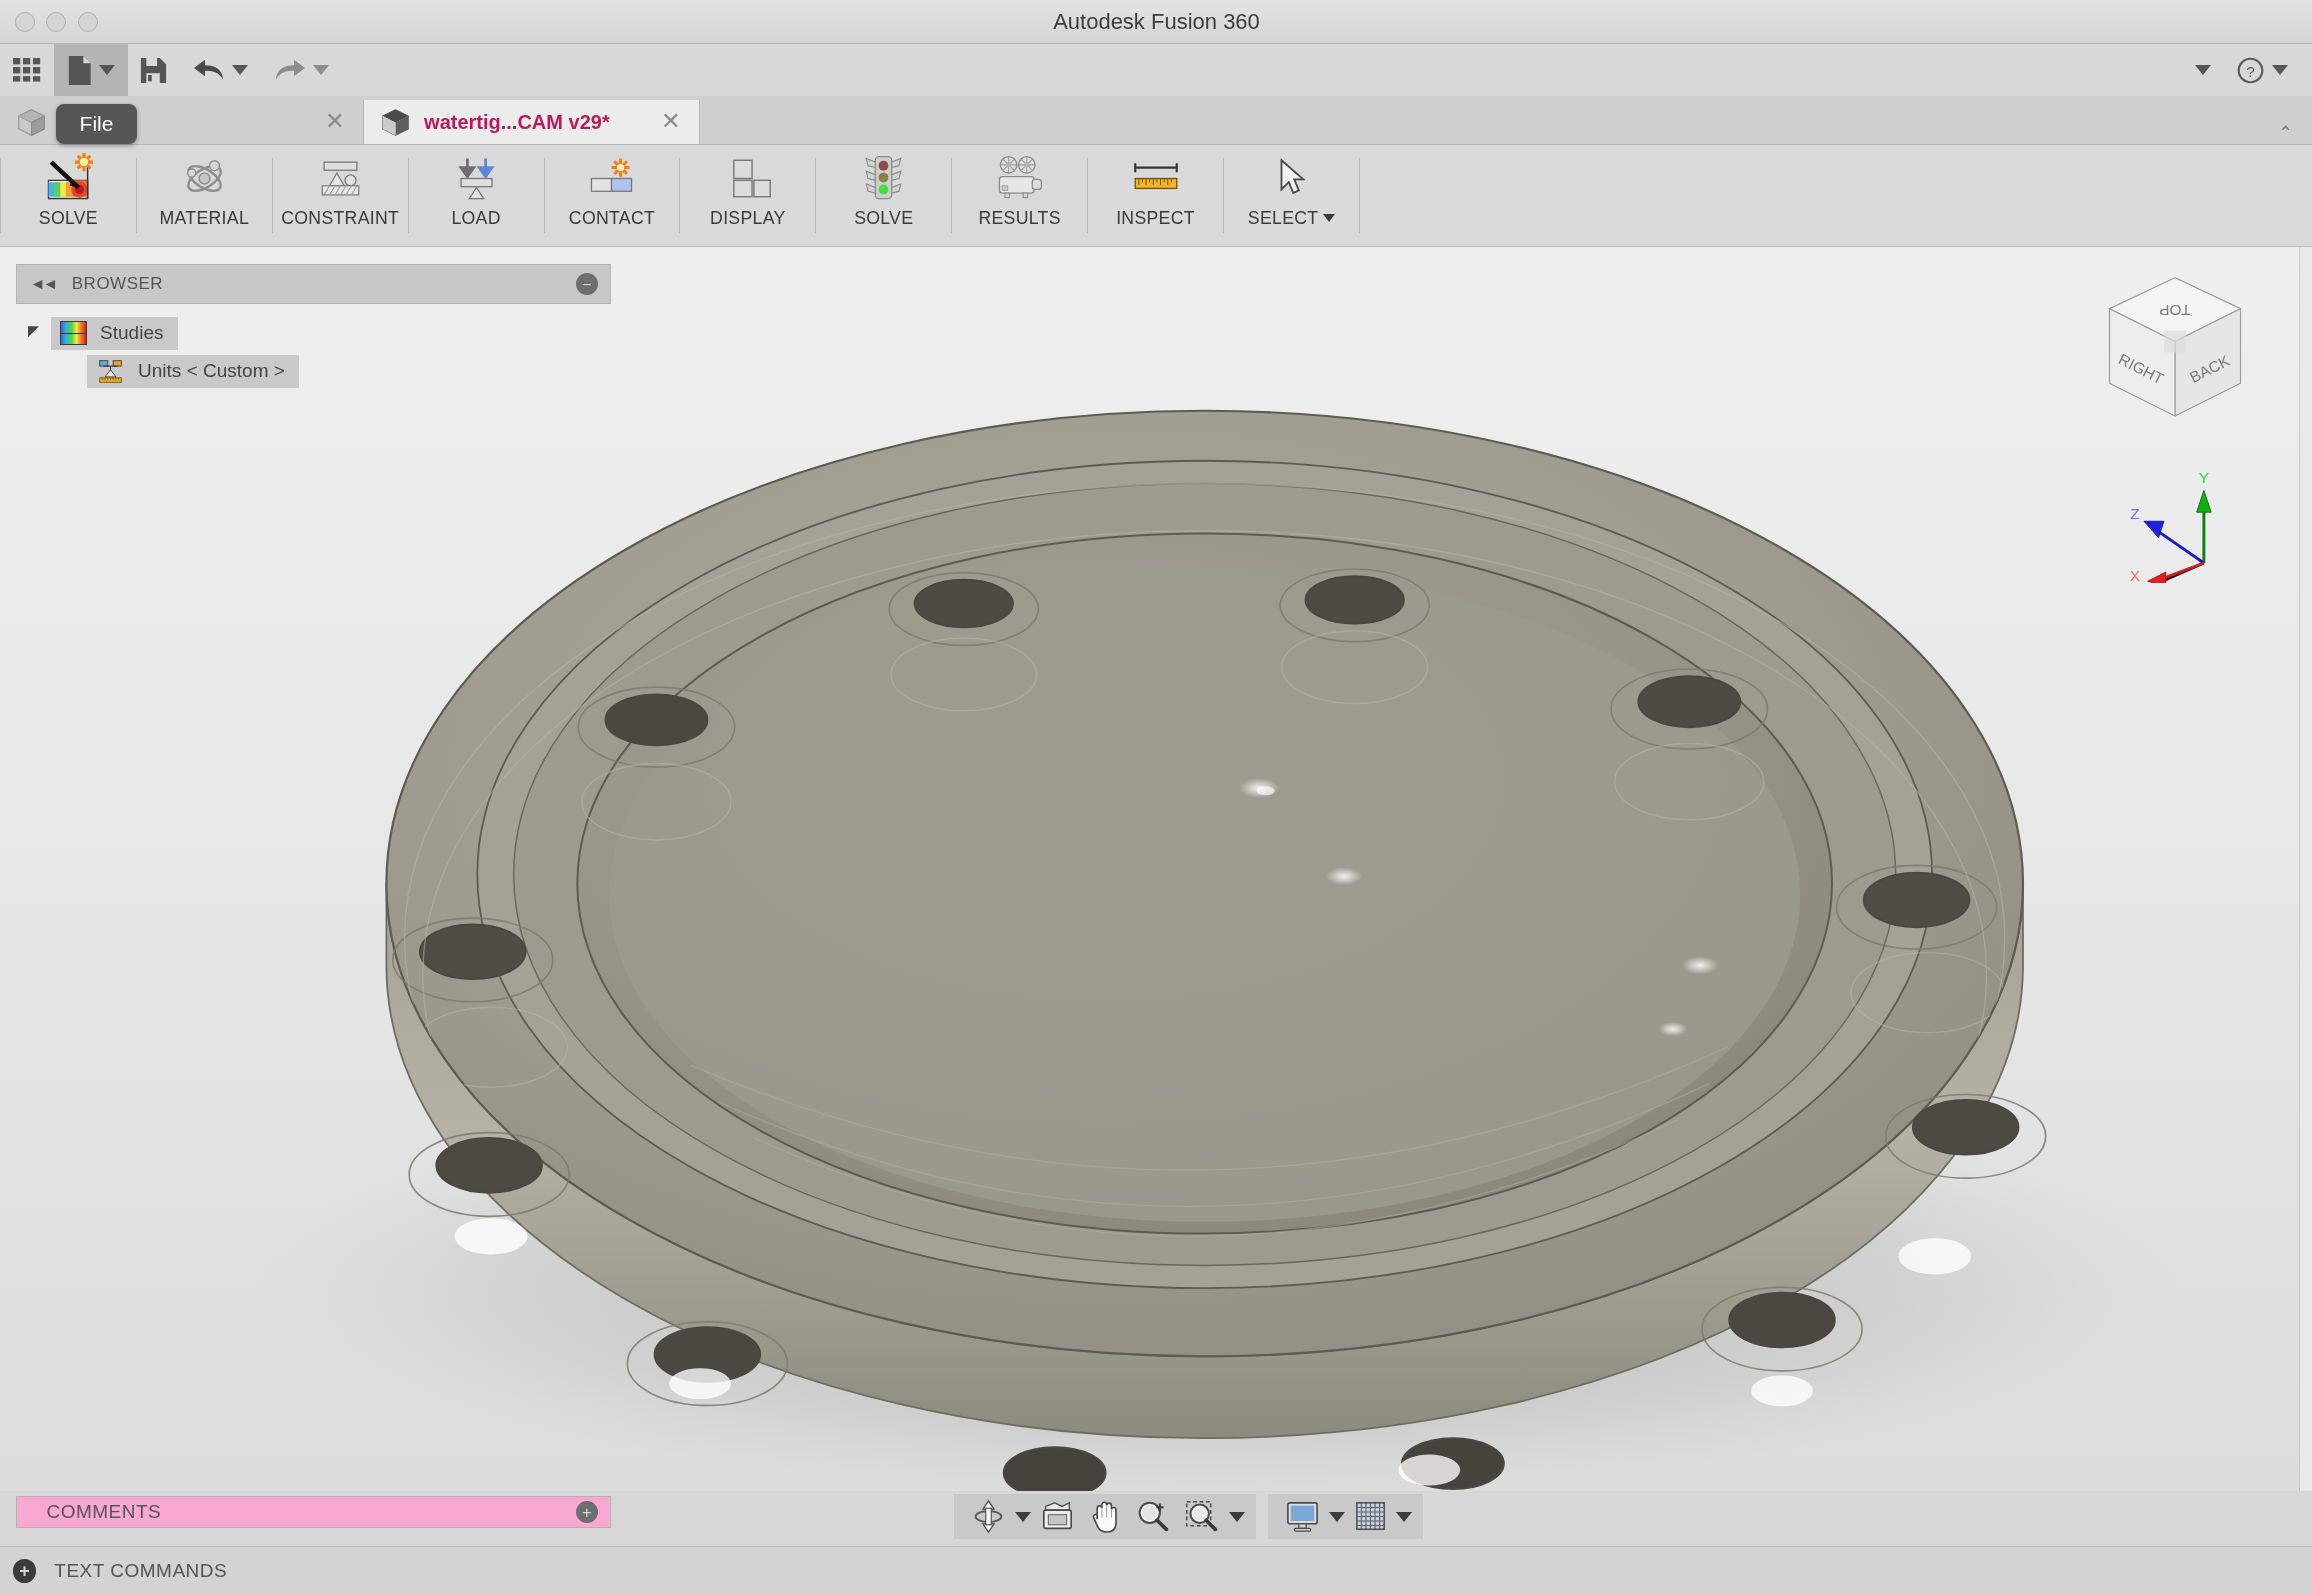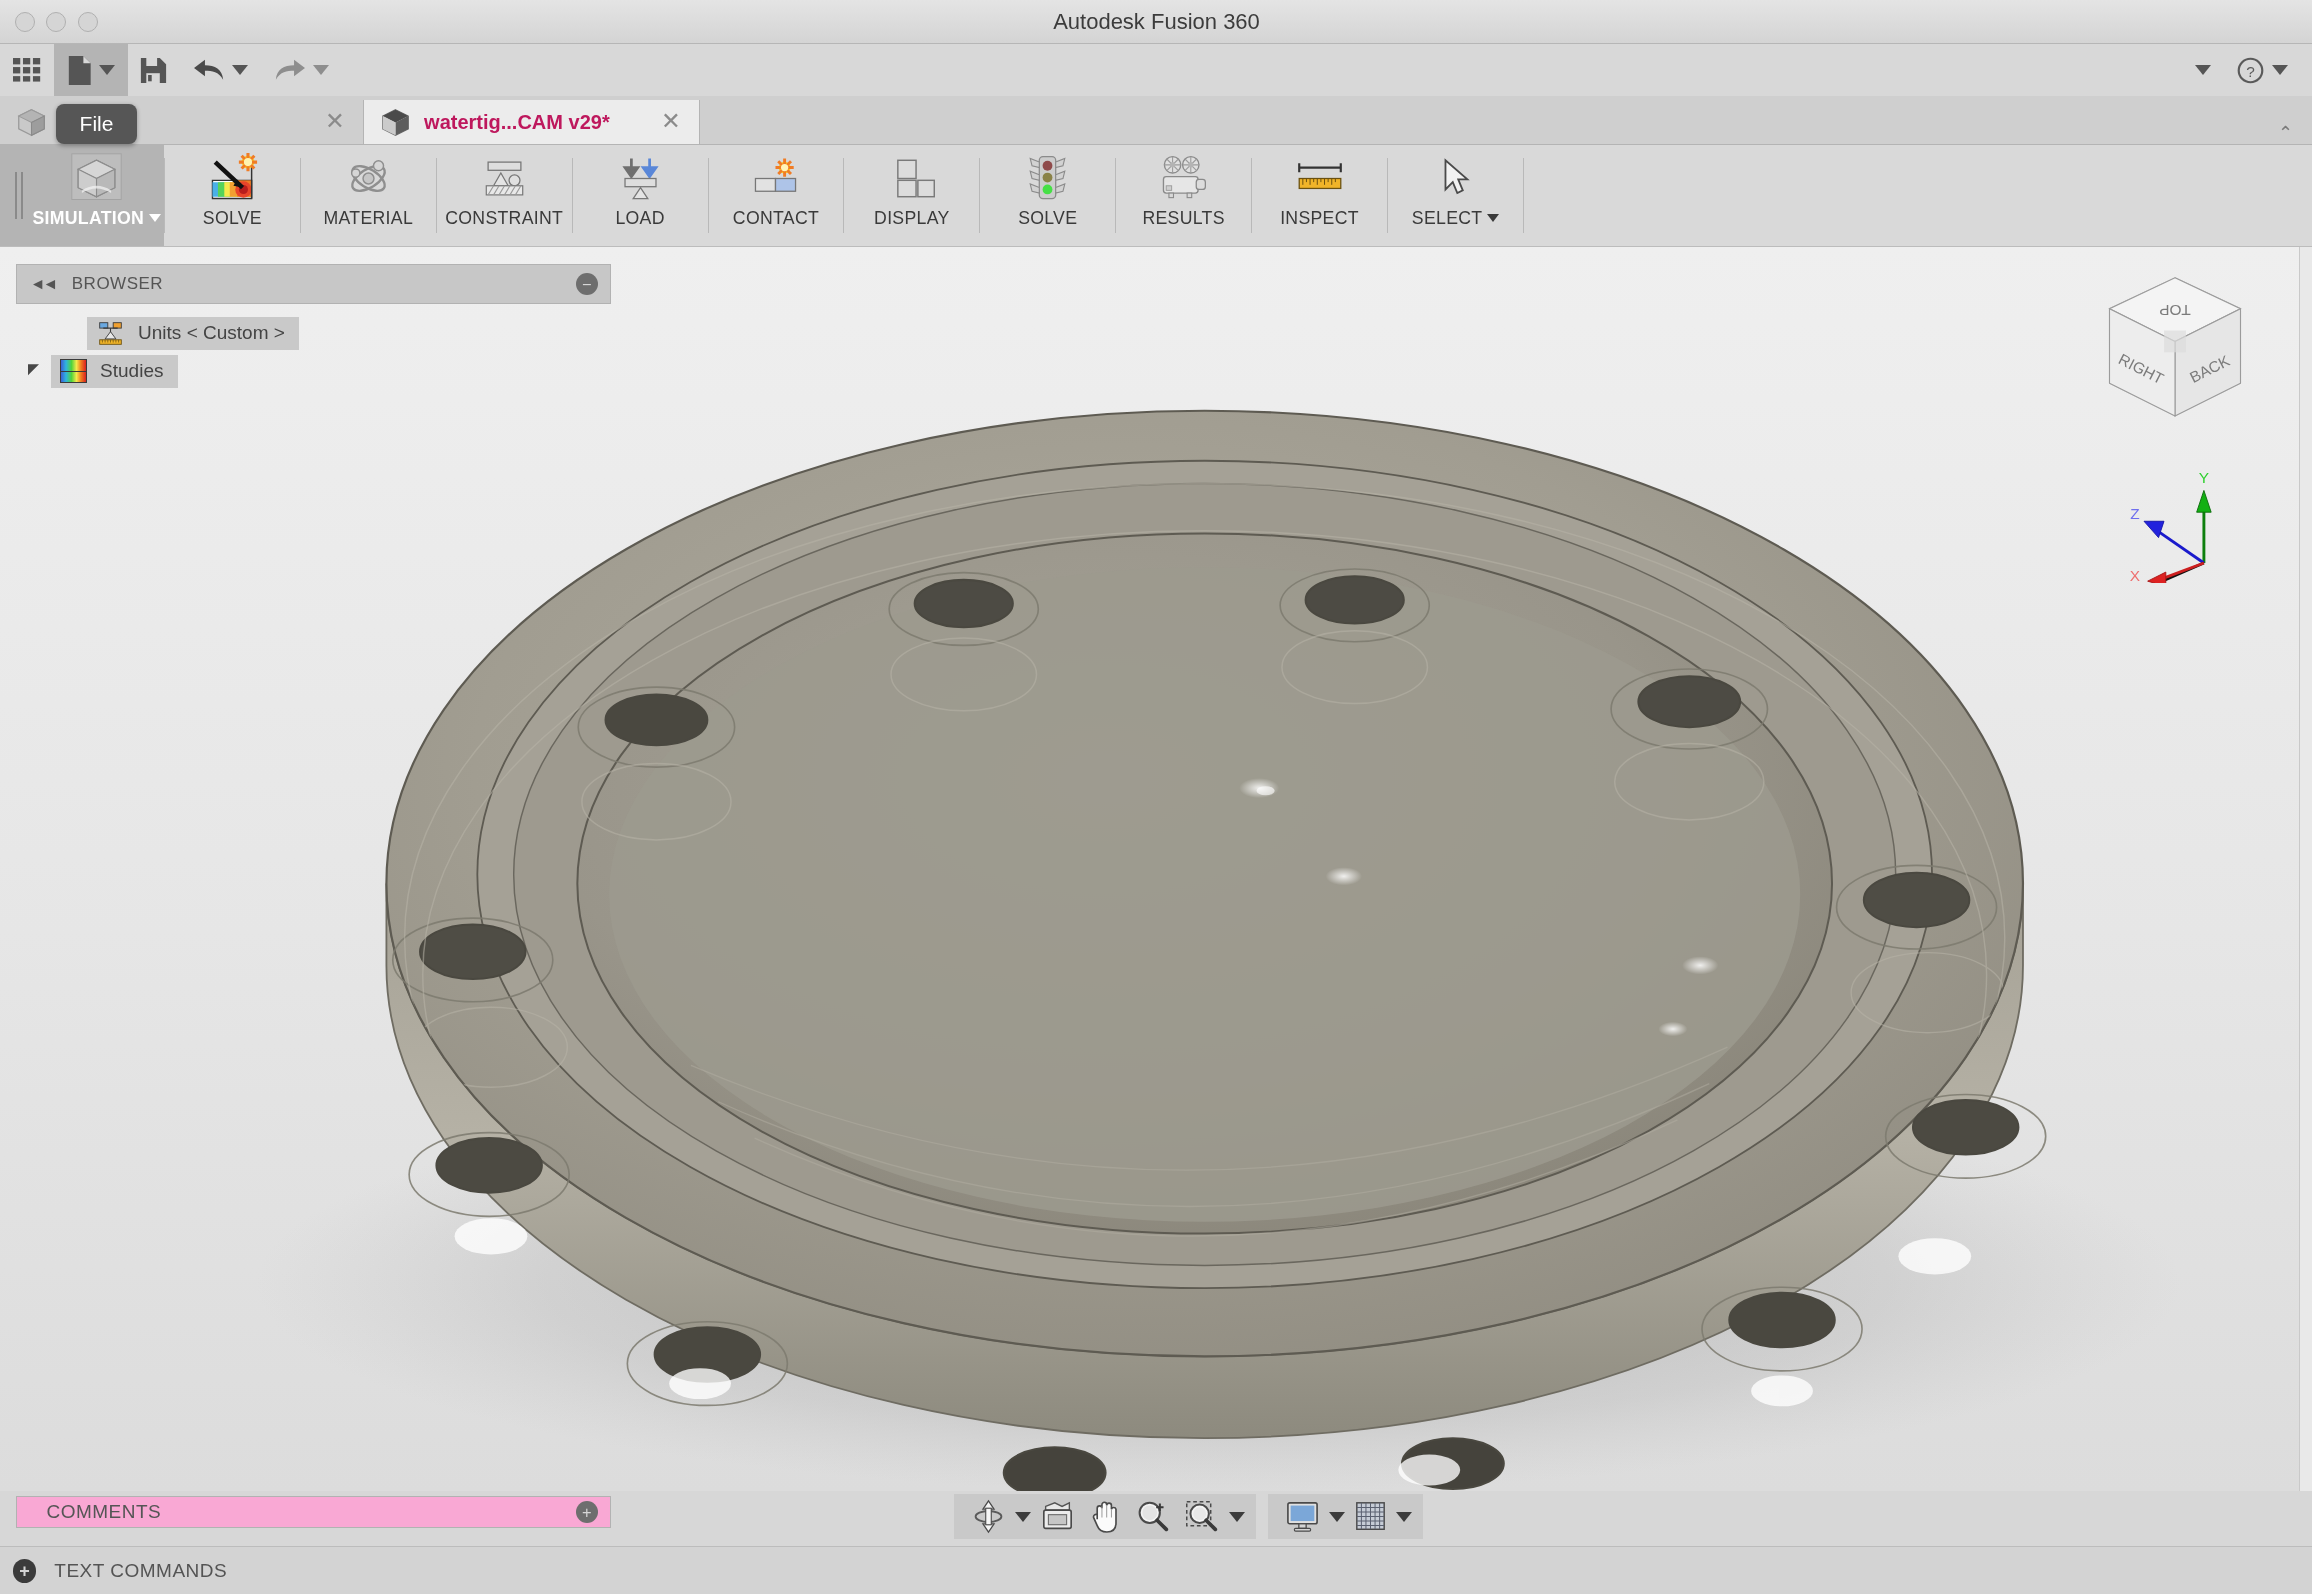--- a/index.html
+++ b/index.html
@@ -320,42 +320,20 @@
     <span class="tab-close">✕</span>
   </div>
 
   <div class="collapse-chev">⌃</div>
 </div>
 
 <div class="tooltip">File</div>
 
 <div class="ribbon">
 
-  <div class="wsgroup">
-    <div class="grip">
-        <i></i>
-        <i></i>
-      </div>
-    <div class="rib-item active">
-      <div class="rib-icon">
-        <svg width="55" height="53" viewBox="0 0 60 58">
-          <rect x="3" y="2" width="54" height="50" fill="#bdbdbd" stroke="#a2a2a2"></rect>
-          <path d="M30 9 L50 19 L50 39 L30 49 L10 39 L10 19 Z" fill="#c8c8c8" stroke="#8c8c8c" stroke-width="1.6"></path>
-          <path d="M30 9 L50 19 L30 29 L10 19 Z" fill="#d6d6d6" stroke="#8c8c8c" stroke-width="1.2"></path>
-          <path d="M30 29 L50 19 L50 39 L30 49 Z" fill="#b9b9b9" stroke="#8c8c8c" stroke-width="1.2"></path>
-          <path d="M30 29 L10 19 L10 39 L30 49 Z" fill="#cdcdcd" stroke="#8c8c8c" stroke-width="1.2"></path>
-          <path d="M14 42 Q30 32 46 42 L46 45 Q30 35 14 45 Z" fill="#f2f2f2" opacity=".75"></path>
-        </svg>
-      </div>
-      <div class="rib-label">
-        <span>SIMULATION</span>
-        <span class="lbl-caret"></span>
-      </div>
-    </div>
-  </div>
 
   <div class="rib-sep"></div>
   <div class="rib-item">
     <div class="rib-icon">
       <svg width="53" height="51" viewBox="0 0 58 56">
         <path d="M7 30 L50 30 L50 50 L7 50 Z" fill="#ffffff" stroke="#333" stroke-width="1.5"></path>
         <path d="M7 32 L50 32 L50 48 L7 48 Z" fill="#4ab0e8"></path>
         <path d="M13 32 L50 32 L50 48 L13 48 Z" fill="#56d35a"></path>
         <path d="M20 32 L50 32 L50 48 L20 48 Z" fill="#f6e94c"></path>
         <path d="M26 32 L50 32 L50 48 L26 48 Z" fill="#f2a031"></path>
@@ -688,48 +666,48 @@
 <div class="scroll-corner"></div>
 
 <div class="browser-hdr">
   <span class="dbl-arrow">◄◄</span>
   <span class="bh-title">BROWSER</span>
   <span class="minus-btn">−</span>
 </div>
 
 <div class="tree">
 
+  <div class="tree-row">
+    <span class="twisty">
+        <i></i>
+      </span>
+    <span class="tree-pill">
+      <span class="ico-studies"></span>
+      <span class="tlabel">Studies</span>
+    </span>
+  </div>
+
   <div class="tree-row" style="padding-left:71px">
     <span class="tree-pill">
       <span class="ico-units">
         <svg width="29" height="27" viewBox="0 0 32 30">
           <rect x="4" y="3" width="9" height="6" fill="#6aa8e0" stroke="#3a3a3a" stroke-width="1"></rect>
           <rect x="19" y="3" width="9" height="6" fill="#f0a030" stroke="#3a3a3a" stroke-width="1"></rect>
           <path d="M16 9 L16 16 M8 9 L24 9" stroke="#3a3a3a" stroke-width="1.2" fill="none"></path>
           <path d="M10 21 L16 13 L22 21 Z" fill="#e8e8e8" stroke="#3a3a3a" stroke-width="1"></path>
           <rect x="4" y="22" width="24" height="5" fill="#f0b429" stroke="#6b5110" stroke-width="1"></rect>
           <g stroke="#6b5110" stroke-width=".8">
             <path d="M7 22 L7 25 M10 22 L10 25 M13 22 L13 25 M16 22 L16 25
                      M19 22 L19 25 M22 22 L22 25 M25 22 L25 25"></path>
           </g>
         </svg>
       </span>
       <span class="tlabel">Units &lt; Custom &gt;</span>
     </span>
   </div>
-
-  <div class="tree-row">
-    <span class="twisty">
-        <i></i>
-      </span>
-    <span class="tree-pill">
-      <span class="ico-studies"></span>
-      <span class="tlabel">Studies</span>
-    </span>
-  </div>
 </div>
 
 <div class="navbar">
 
   <div class="nav-grp">
     <div class="nav-btn">
       <svg width="35" height="35" viewBox="0 0 38 38">
         <path d="M19 4 L19 34" stroke="#5a5a5a" stroke-width="3" fill="none"></path>
         <path d="M19 2 L13 11 L25 11 Z" fill="#f5f5f5" stroke="#4a4a4a" stroke-width="1.4"></path>
         <path d="M19 36 L13 27 L25 27 Z" fill="#f5f5f5" stroke="#4a4a4a" stroke-width="1.4"></path>

